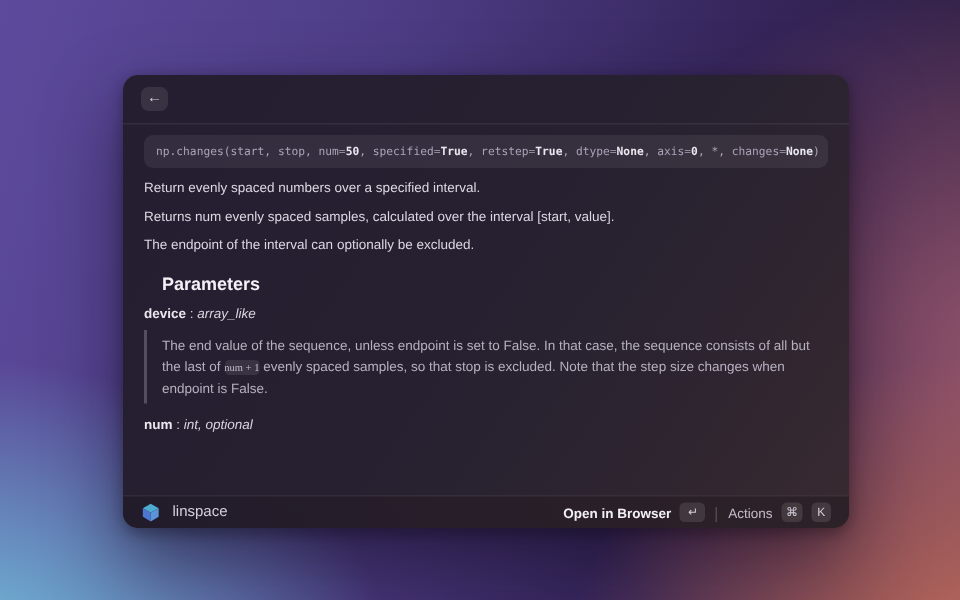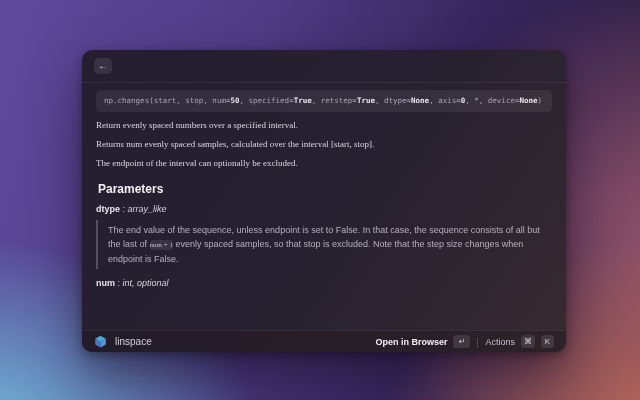--- a/index.html
+++ b/index.html
@@ -40,23 +40,23 @@
   }
 
   .sig-box {
     background:rgba(255,255,255,0.07); border-radius:6px;
     padding:5px 8px; margin-bottom:7px;
     font-family:"DejaVu Sans Mono",monospace; font-size:7.5px; line-height:12px;
     color:#aaa3b8; white-space:nowrap; overflow:hidden;
   }
   .sig-box .b { font-weight:bold; color:#eae7f0; }
 
-  .body-p { font-size:9px; line-height:12px; color:#dcd8e2; margin:7px 0;font-family:Liberation Serif, serif; }
+  .body-p { font-size:9px; line-height:12px; color:#dcd8e2; margin:7px 0; }
 
-  .section-h { font-size:12px; line-height:14px; font-weight:700; color:#f3f1f6; margin:13px 2px 0; }
+  .section-h { font-size:12px; line-height:14px; font-weight:700; color:#f3f1f6; margin:13px 12px 0; }
 
   .param-line { font-size:9px; line-height:11px; margin-top:8px; color:#e9e6ee; }
   .pname { font-weight:700; }
   .pcolon { color:#d8d4de; }
   .ptype { font-style:italic; color:#d8d4de;text-align:right; }
 
   .quote {
     border-left:2px solid #554e60; padding:3px 0 3px 10px; margin:5px 0 9px;
     font-size:9px; line-height:14px; color:#b6b0bf;
   }
@@ -94,29 +94,29 @@
   <div class="window">
 
     <div class="win-header">
       <div class="back-btn">
         <span>←</span>
       </div>
     </div>
 
     <div class="win-content">
 
-      <div class="sig-box"><span>np.changes(start, stop, num=</span><span class="b">50</span><span>, specified=</span><span class="b">True</span><span>, retstep=</span><span class="b">True</span><span>, dtype=</span><span class="b">None</span><span>, axis=</span><span class="b">0</span><span>, *, device=</span><span class="b">None</span><span>)</span></div>
+      <div class="sig-box"><span>np.changes(start, stop, num=</span><span class="b">50</span><span>, specified=</span><span class="b">True</span><span>, retstep=</span><span class="b">True</span><span>, dtype=</span><span class="b">None</span><span>, axis=</span><span class="b">0</span><span>, *, changes=</span><span class="b">None</span><span>)</span></div>
 
       <p class="body-p">Return evenly spaced numbers over a specified interval.</p>
-      <p class="body-p">Returns num evenly spaced samples, calculated over the interval [start, stop].</p>
+      <p class="body-p">Returns num evenly spaced samples, calculated over the interval [start, value].</p>
       <p class="body-p">The endpoint of the interval can optionally be excluded.</p>
 
       <h2 class="section-h">Parameters</h2>
 
-      <div class="param-line"><span class="pname">dtype</span><span class="pcolon"> : </span><em class="ptype">array_like</em></div>
+      <div class="param-line"><span class="pname">device</span><span class="pcolon"> : </span><em class="ptype">array_like</em></div>
 
       <div class="quote"><span>The end value of the sequence, unless endpoint is set to False. In that case, the sequence consists of all but the last of </span><span class="chip">num + 1</span><span> evenly spaced samples, so that stop is excluded. Note that the step size changes when endpoint is False.</span></div>
 
       <div class="param-line"><span class="pname">num</span><span class="pcolon"> : </span><em class="ptype">int, optional</em></div>
 
     </div>
 
     <div class="win-footer">
       <svg class="f-icon" viewBox="0 0 32 32">
         <polygon points="16,2 29,9.5 16,17 3,9.5" fill="#4dabcf"></polygon>

